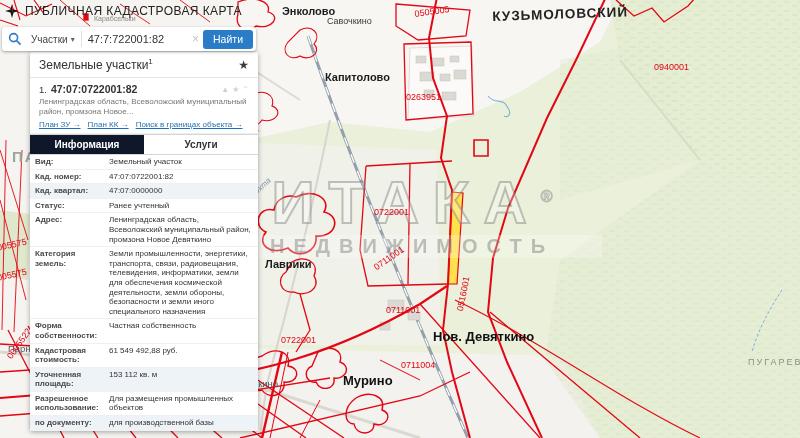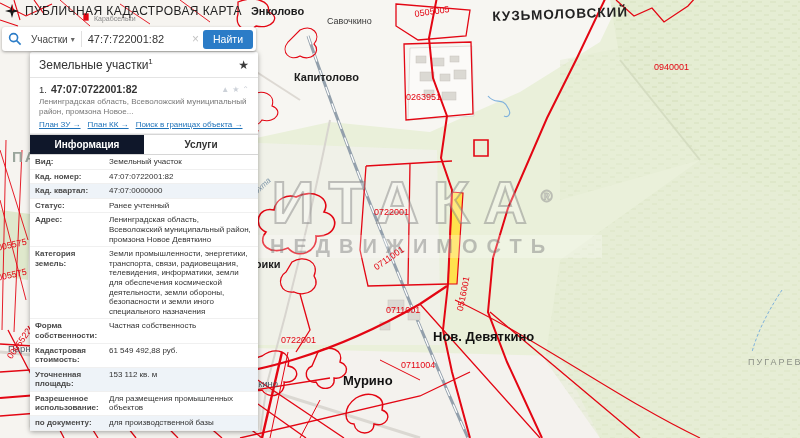--- a/index.html
+++ b/index.html
@@ -2,21 +2,21 @@
 <html><head>
 <meta charset="utf-8">
 <style>
   html,body{margin:0;padding:0;}
   body{width:800px;height:438px;position:relative;overflow:hidden;
        font-family:"Liberation Sans", sans-serif;background:#eaf0da;}
   svg.map{position:absolute;left:0;top:0;z-index:0;}
 
   
   .lbl{position:absolute;white-space:nowrap;z-index:3;transform-origin:left top;}
-  .place{font-weight:bold;font-size:11px;color:#1c1c1c;}
+  .place{font-weight:bold;font-size:11px;color:#1c1c1c;margin-left:31px;}
   .place-sm{font-size:9px;color:#3a3a3a;}
   .place-lg{font-weight:bold;font-size:13px;color:#111;}
   .district{font-weight:bold;font-size:13.5px;color:#222;letter-spacing:1px;}
   .district-sm{font-size:9px;color:#8b9086;letter-spacing:2px;}
   .frag{font-size:15px;color:#9aa59c;font-weight:bold;letter-spacing:2px;}
   .cad{font-size:9px;color:#e30613;}
   .town{font-size:9.5px;color:#4a5a66;}
   .tiny{font-size:7px;color:#8a8a8a;}
   .river{font-size:8px;color:#7d95a8;font-style:italic;}
 

